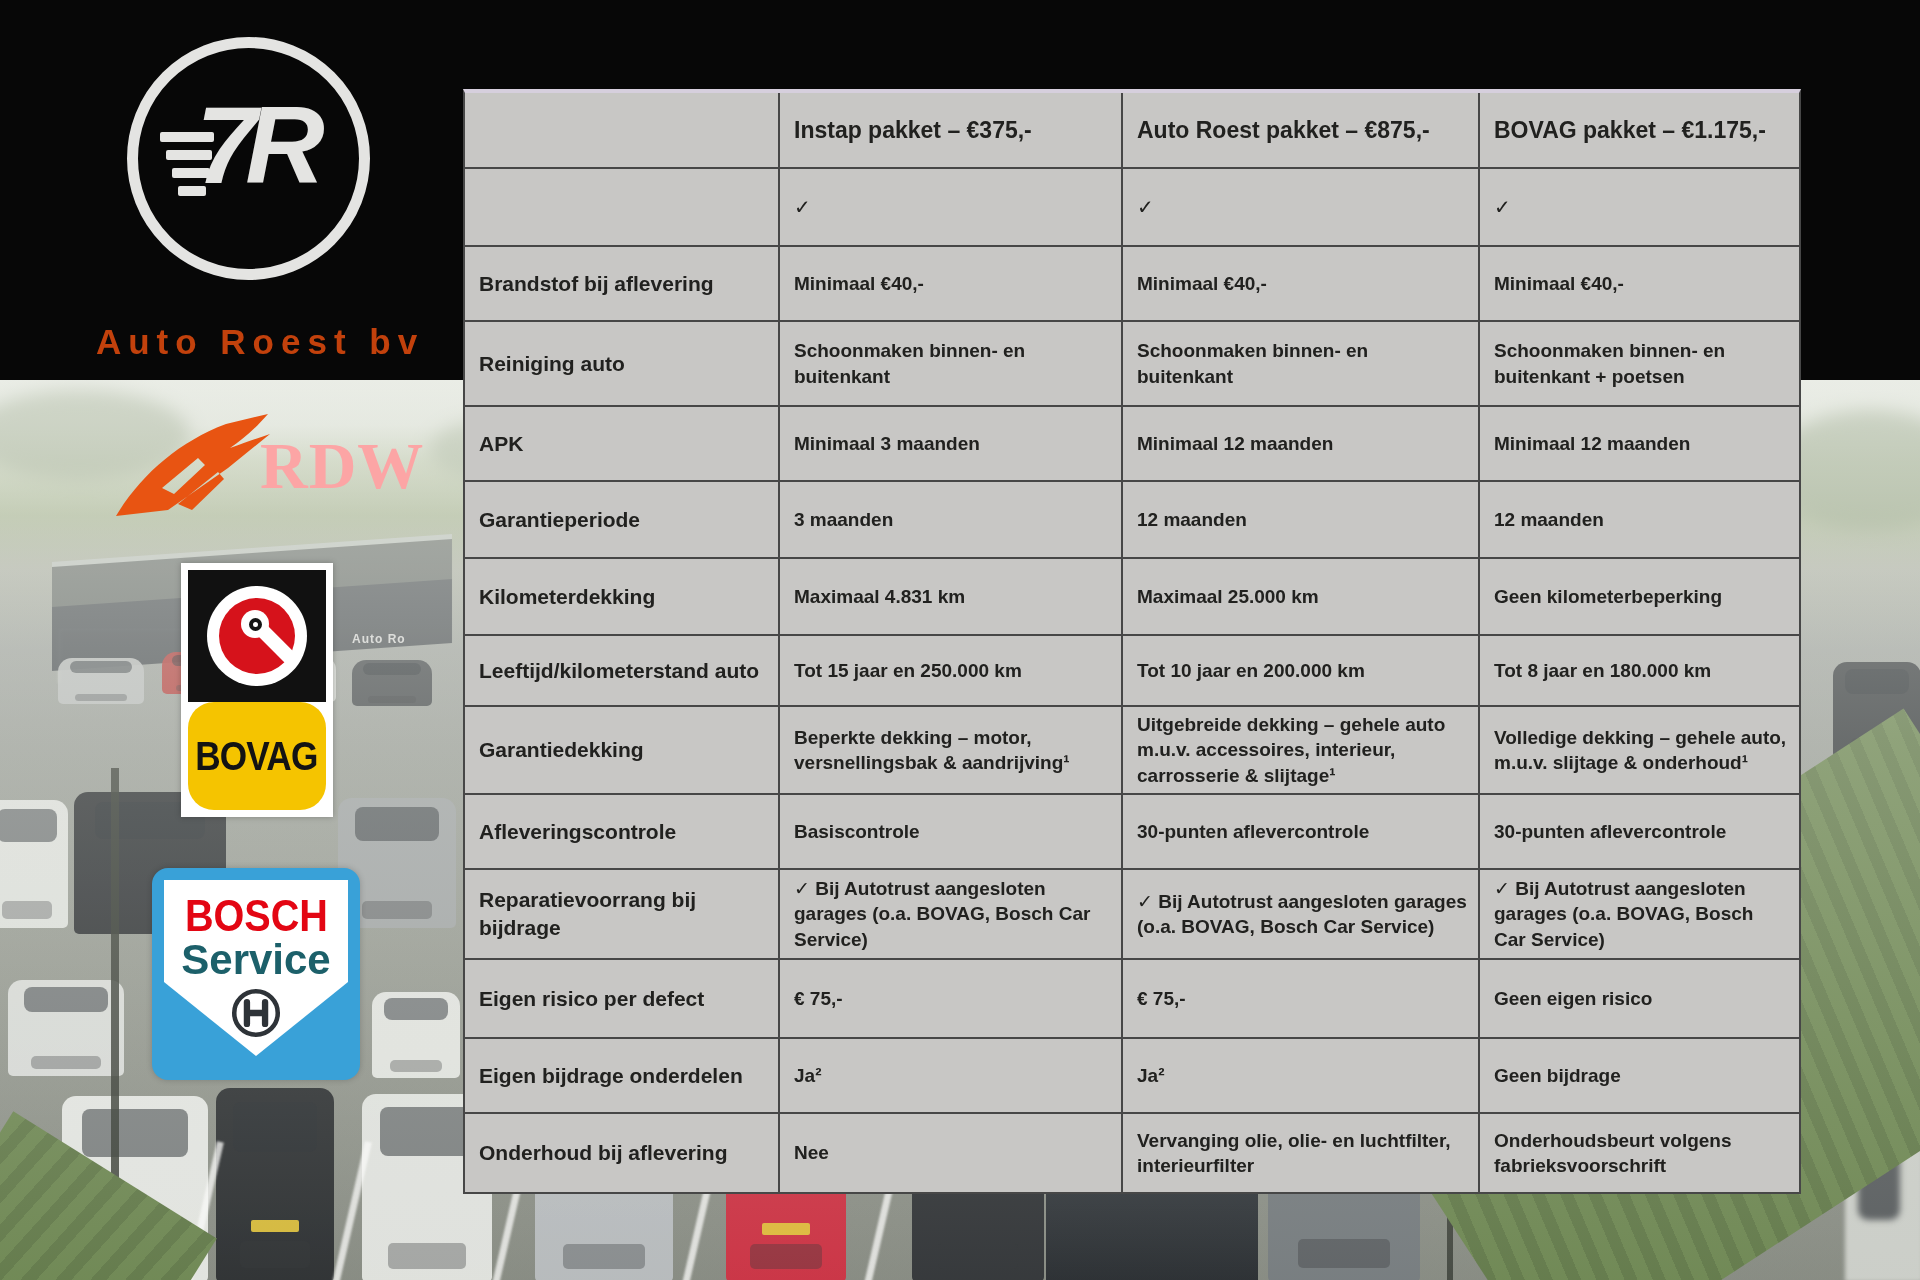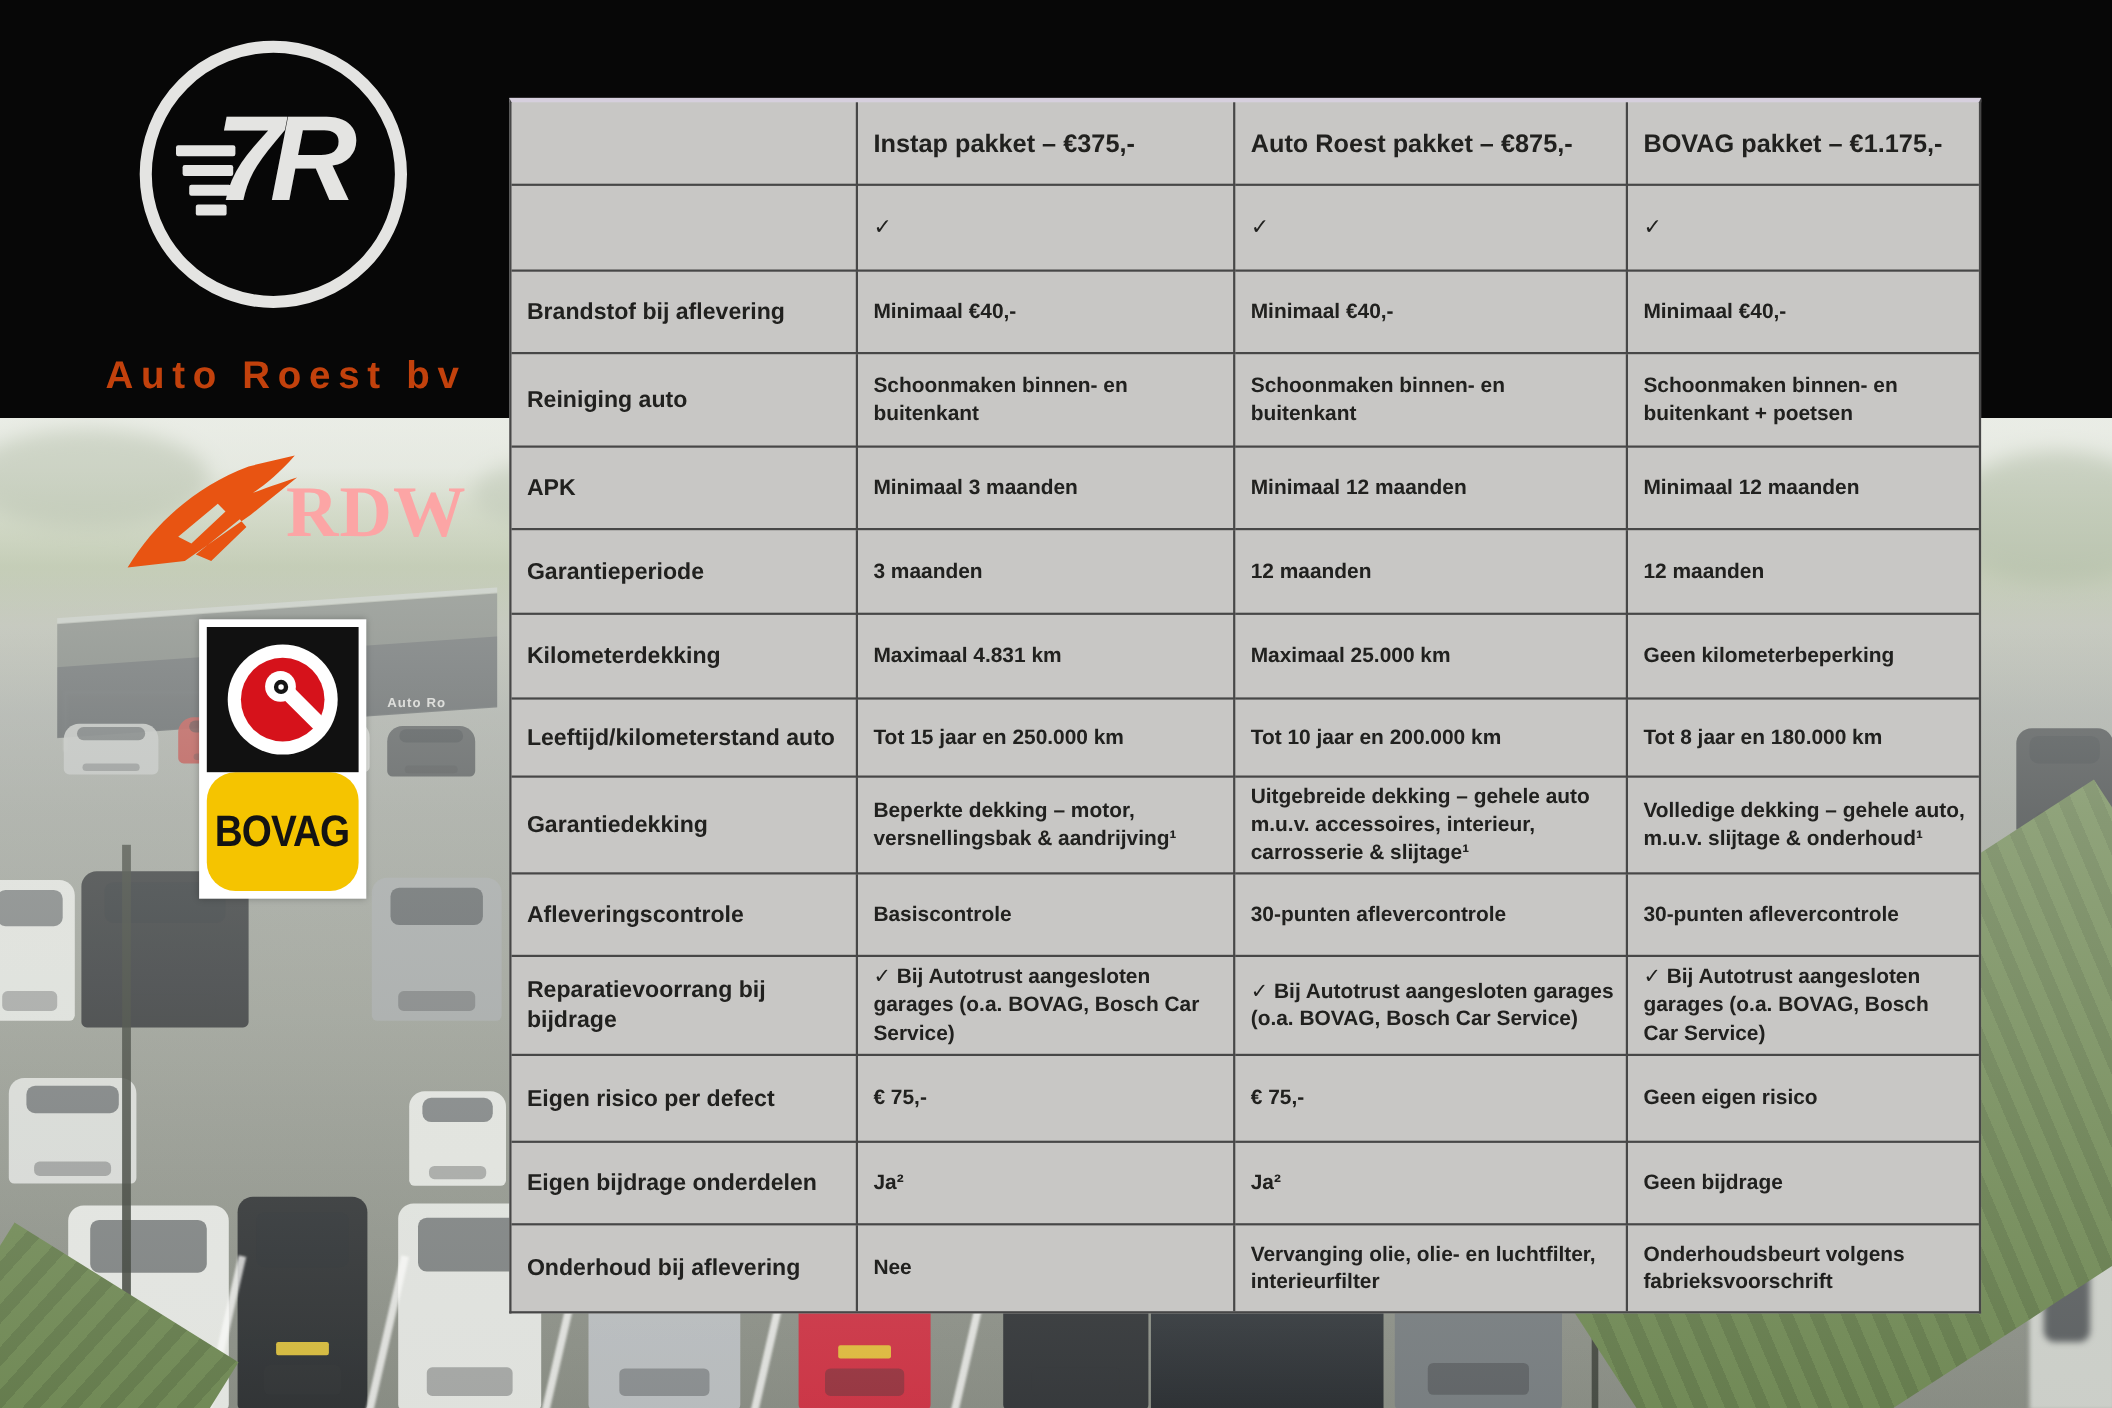--- a/index.html
+++ b/index.html
@@ -176,20 +176,30 @@
             <div class="bovag-head-dot"></div>
           </div>
         </div>
       </div>
     </div>
     <div class="bovag-bottom">
       <div class="bovag-word">BOVAG</div>
     </div>
   </div>
 
+  <div class="bosch">
+    <div class="bosch-shield">
+      <div class="bosch-word">BOSCH</div>
+      <div class="bosch-service">Service</div>
+      <svg width="58" height="58" viewBox="0 0 64 64" style="margin-top:2px;">
+        <circle cx="32" cy="32" r="24" fill="none" stroke="#2e3338" stroke-width="5"></circle>
+        <path d="M22 20 v24 M42 20 v24 M22 32 h20" stroke="#2e3338" stroke-width="7" fill="none" stroke-linecap="round"></path>
+      </svg>
+    </div>
+  </div>
 
   <div class="pricing-table">
 
     <div class="trow">
       <div class="cell hdr"></div>
       <div class="cell hdr">Instap pakket – €375,-</div>
       <div class="cell hdr">Auto Roest pakket – €875,-</div>
       <div class="cell hdr last-col">BOVAG pakket – €1.175,-</div>
     </div>
 

